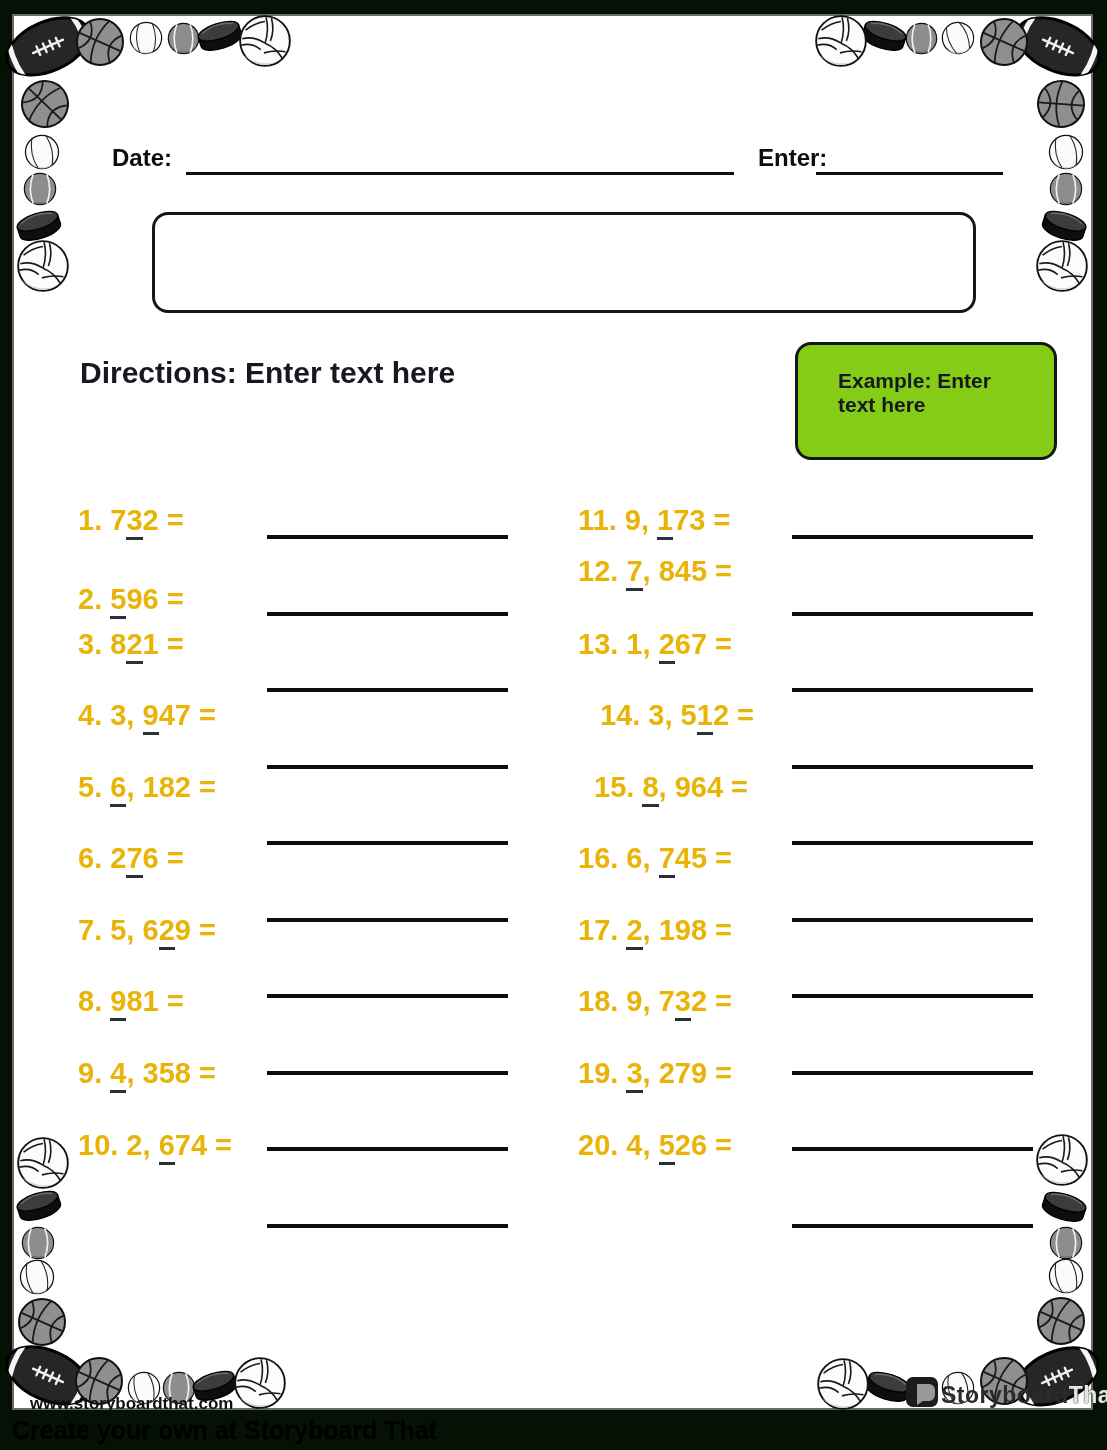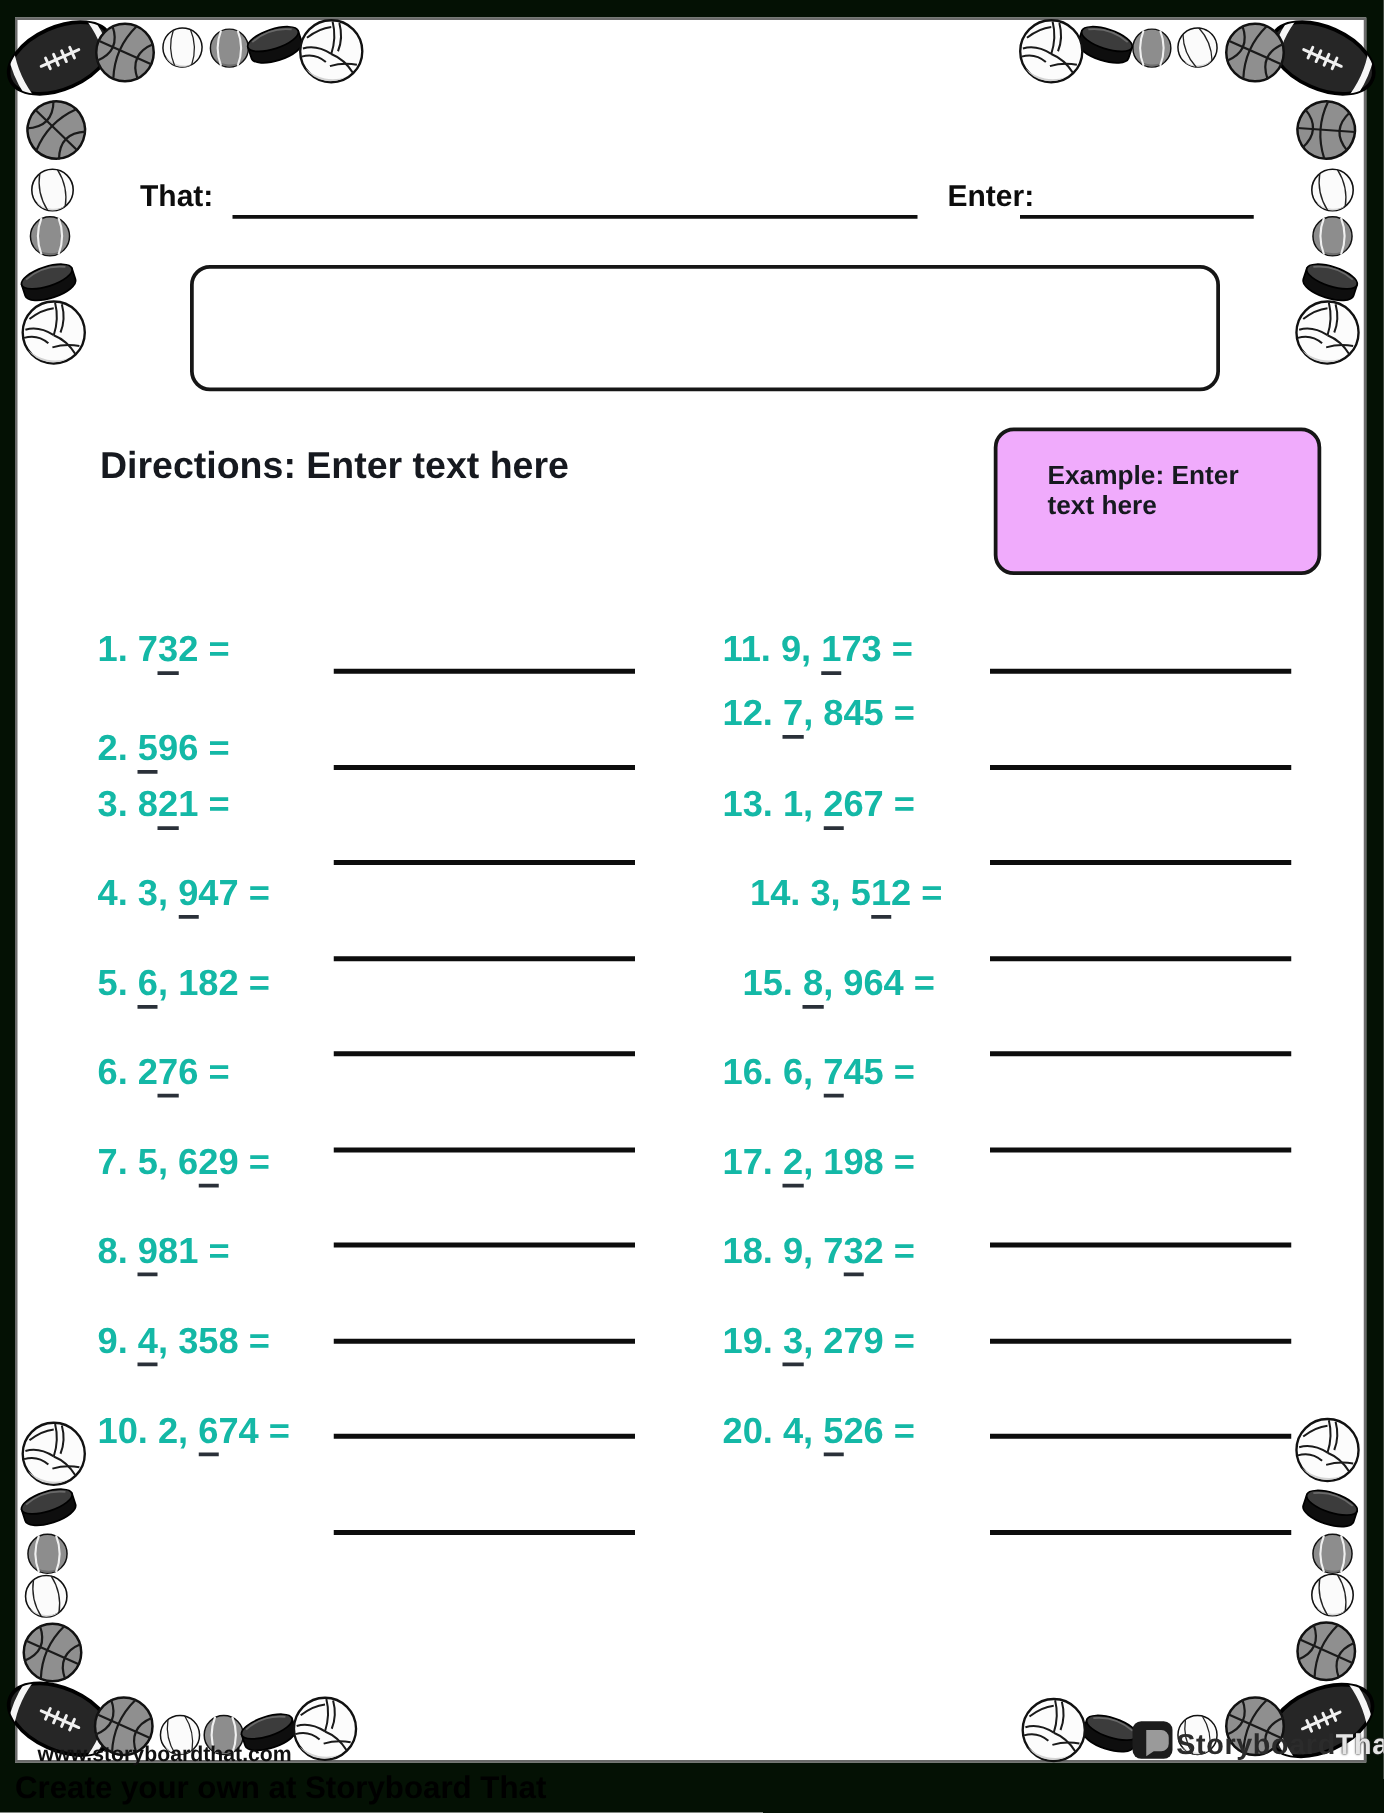--- a/index.html
+++ b/index.html
@@ -15,28 +15,28 @@
   .abs{position:absolute;}
   .hdr-label{font-size:24px;font-weight:bold;color:#0d0d0d;}
   .hline{height:3px;background:#0f0f0f;}
   .title-box{
     left:152px;top:212px;width:818px;height:95px;
     border:3px solid #161616;border-radius:16px;background:#fff;
   }
   .directions{left:80px;top:356px;font-size:30px;font-weight:bold;color:#16191f;}
   .example-box{
     left:795px;top:342px;width:262px;height:118px;box-sizing:border-box;
-    border:3px solid #161616;border-radius:16px;background:#f0abfc;
+    border:3px solid #161616;border-radius:16px;background:#84cc16;
   }
   .example-text{
     position:absolute;left:40px;top:24px;width:175px;
     font-size:21px;font-weight:bold;line-height:1.15;color:#16191f;
   }
   .prob{
-    position:absolute;font-size:29px;font-weight:bold;color:#14b8a6;
+    position:absolute;font-size:29px;font-weight:bold;color:#eab308;
     white-space:nowrap;line-height:1.05;
   }
   .prob .u{border-bottom:3px solid #2a3039;padding-bottom:1px;}
   .blank{position:absolute;width:241px;height:4px;background:#0d0d0d;}
   .footer-url{
     left:30px;top:1394px;font-size:17px;font-weight:bold;color:#101010;z-index:30;
   }
   .logo-row{left:905px;top:1374px;z-index:30;display:flex;align-items:center;}
   .logo-text{font-size:23px;font-weight:bold;letter-spacing:0.5px;margin-left:2px;margin-top:8px;}
   .logo-sb{color:#2b2b2b;}
@@ -120,21 +120,21 @@
 
     <symbol id="sym-logomark" viewBox="0 0 34 32">
       <rect x="1" y="1" width="32" height="30" rx="7" fill="#1c1c1c"></rect>
       <path d="M12,8 h12 a6,6 0 0 1 6,6 v5 a6,6 0 0 1 -6,6 h-6 l-6,4 z" fill="#9a9a9a"></path>
     </symbol>
   </defs>
 </svg>
 
 <div class="page"></div>
 
-<div class="abs hdr-label" style="left:112px;top:144px;">That:</div>
+<div class="abs hdr-label" style="left:112px;top:144px;">Date:</div>
 <div class="abs hline" style="left:186px;top:172px;width:548px;"></div>
 <div class="abs hdr-label" style="left:758px;top:144px;">Enter:</div>
 <div class="abs hline" style="left:816px;top:172px;width:187px;"></div>
 
 <div class="abs title-box"></div>
 
 <div class="abs directions">Directions: Enter text here</div>
 
 <div class="abs example-box">
   <div class="example-text">Example: Enter text here</div>

